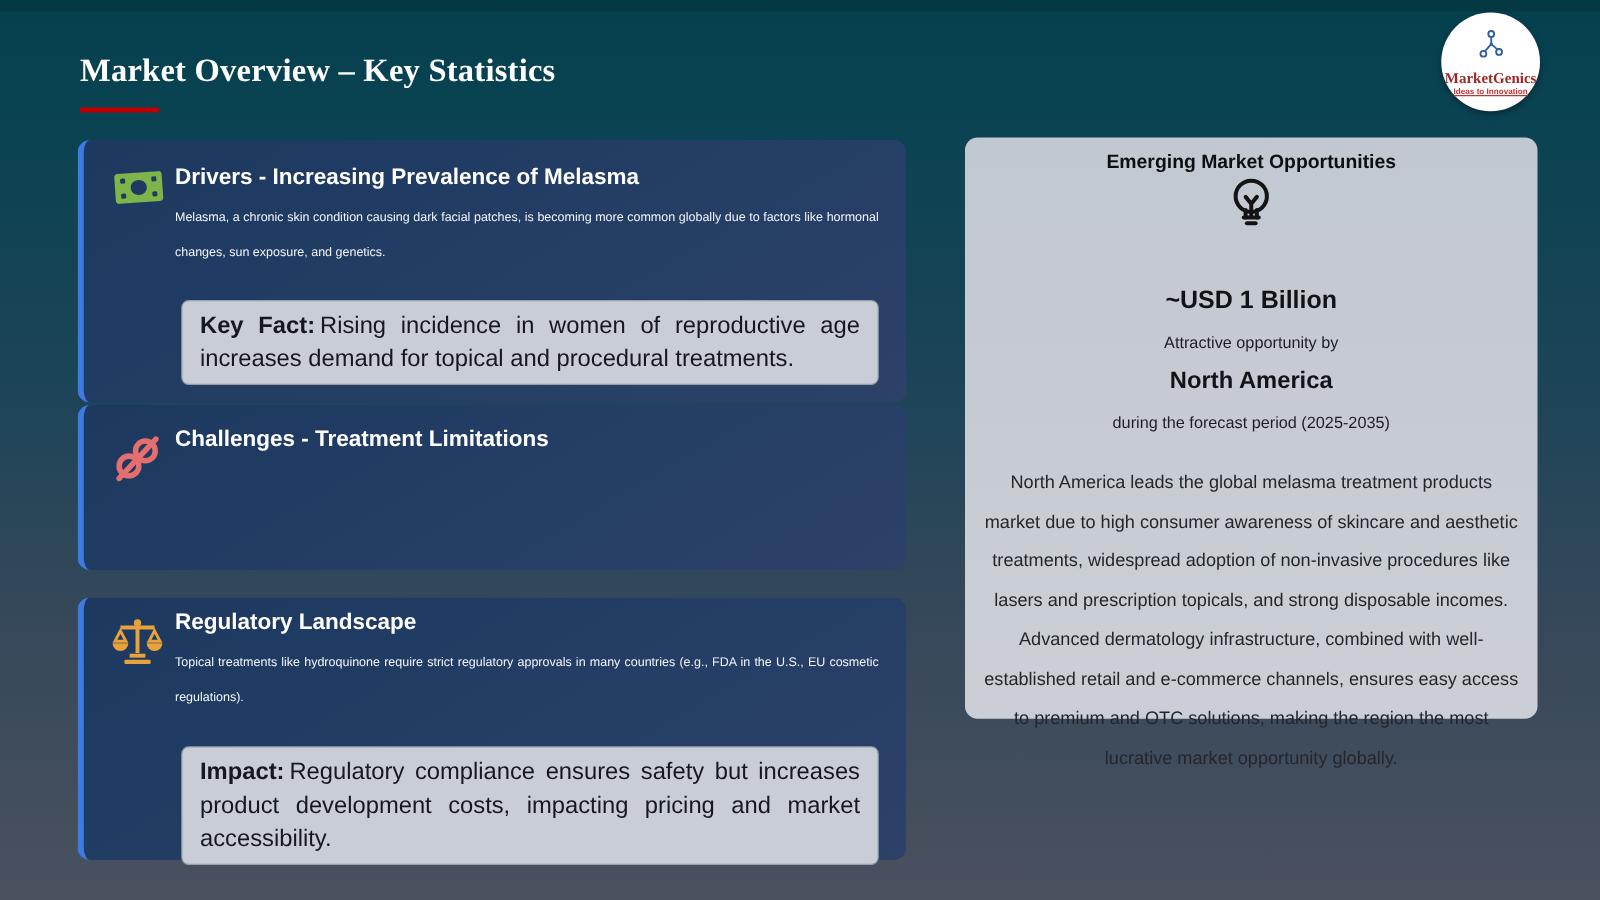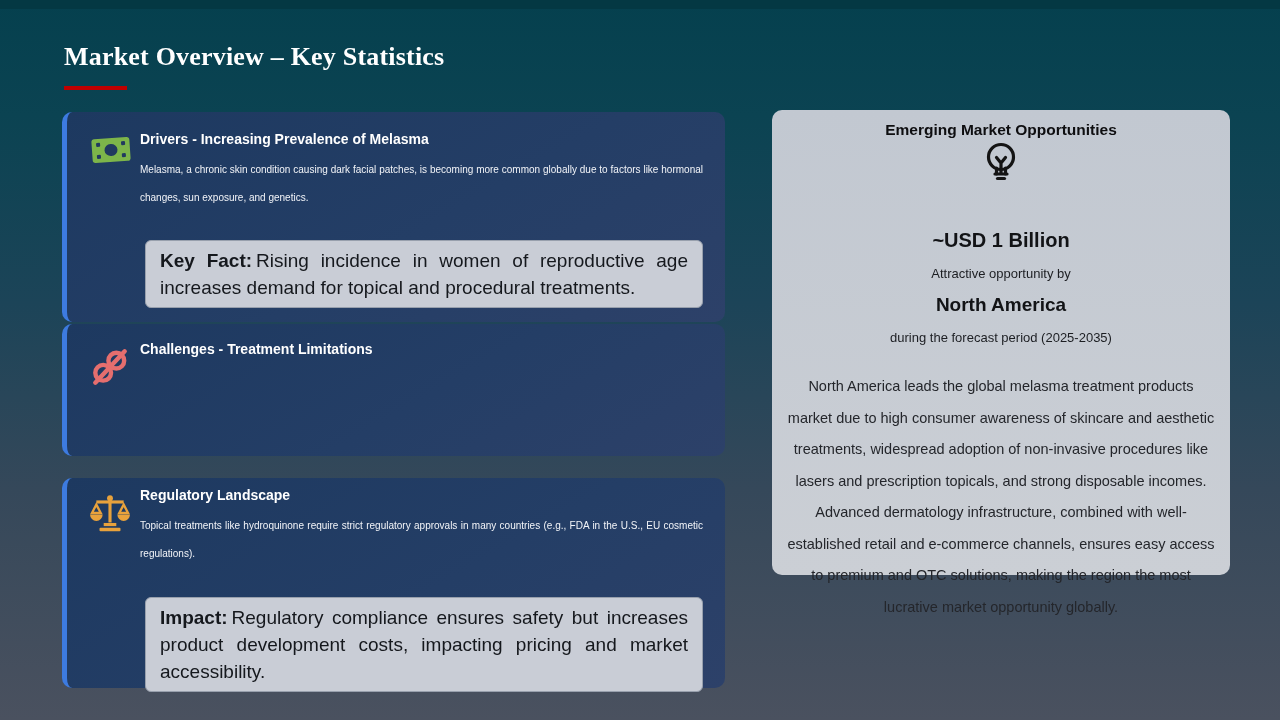--- a/index.html
+++ b/index.html
@@ -48,21 +48,21 @@
   .card-1 { top: 112px; height: 210px; }
   .card-2 { top: 324px; height: 132px; }
   .card-3 { top: 478px; height: 210px; }
   .card-icon { position: absolute; left: 22px; top: 18px; width: 44px; height: 44px; }
   .card-2 .card-icon { top: 22px; }
   .card-3 .card-icon { top: 16px; }
   .card-content { position: absolute; left: 73px; right: 22px; top: 0; }
   .card-1 .card-content { padding-top: 19px; }
   .card-2 .card-content { padding-top: 17px; }
   .card-3 .card-content { padding-top: 9px; }
-  .card-title { margin: 0; font-size: 14px; font-weight: bold; color: #ffffff; }
+  .card-title { margin: 0; font-size: 18px; font-weight: bold; color: #ffffff; }
   .card-body {
     margin: 9px 0 0; font-size: 10px; color: #f2f4f8;
     line-height: 28px; text-align: justify;
   }
   .callout {
     position: absolute; left: 78px; right: 22px;
     background: #c9cdd6; border: 1px solid #98a0ad; border-radius: 6px;
     padding: 6px 14px; font-size: 19px; color: #15181d;
     line-height: 27px; text-align: justify;
   }
@@ -88,20 +88,37 @@
 </style>
 </head>
 <body>
 
 <div class="slide">
   <div class="top-strip"></div>
 
   <h1 class="page-title">Market Overview – Key Statistics</h1>
   <div class="title-underline"></div>
 
+  <div class="logo-badge">
+    <span>
+      <svg width="30" height="28" viewBox="0 0 40 38">
+        <g stroke="#2d5e9e" stroke-width="2" fill="none">
+          <line x1="20" y1="10" x2="20" y2="18"></line>
+          <line x1="20" y1="18" x2="13" y2="26"></line>
+          <line x1="20" y1="18" x2="27" y2="24"></line>
+        </g>
+        <circle cx="20" cy="7" r="3.2" fill="#ffffff" stroke="#2d5e9e" stroke-width="2"></circle>
+        <circle cx="11.5" cy="28.5" r="3.2" fill="#ffffff" stroke="#2d5e9e" stroke-width="2"></circle>
+        <circle cx="28.5" cy="26.5" r="3.2" fill="#ffffff" stroke="#2d5e9e" stroke-width="2"></circle>
+        <circle cx="20" cy="18" r="1.7" fill="#2d5e9e"></circle>
+      </svg>
+    </span>
+    <div class="logo-name">MarketGenics</div>
+    <div class="logo-tagline">Ideas to Innovation</div>
+  </div>
 
   <article class="card card-1">
     <span class="card-icon">
       <svg width="44" height="40" viewBox="0 0 44 40">
         <g transform="rotate(-4 22 20)">
           <rect x="3" y="8" width="38" height="24" rx="3" fill="#7db54a"></rect>
           <ellipse cx="22" cy="20" rx="6.5" ry="6" fill="#21395f"></ellipse>
           <rect x="7.5" y="12" width="4" height="4" rx="1" fill="#21395f"></rect>
           <rect x="32.5" y="12" width="4" height="4" rx="1" fill="#21395f"></rect>
           <rect x="7.5" y="24" width="4" height="4" rx="1" fill="#21395f"></rect>

